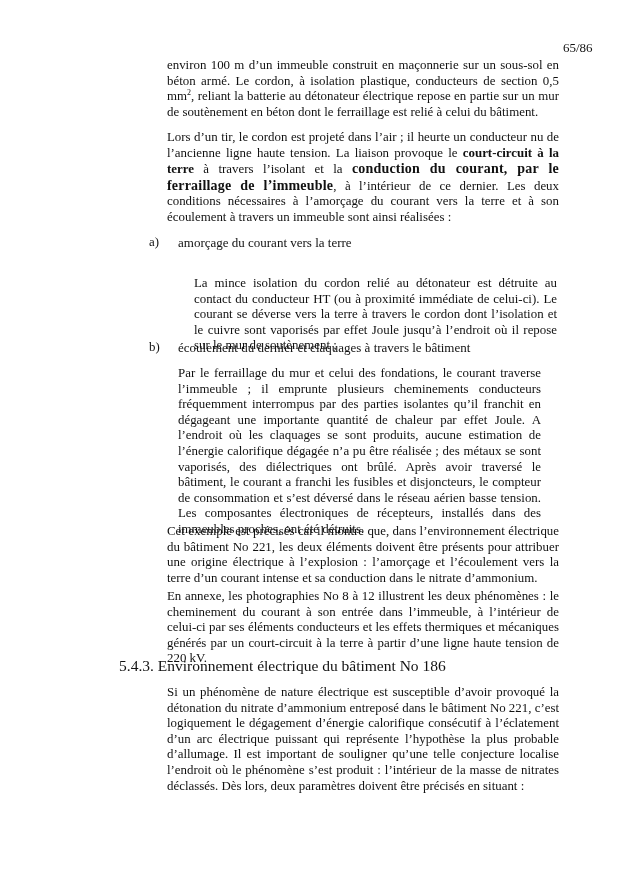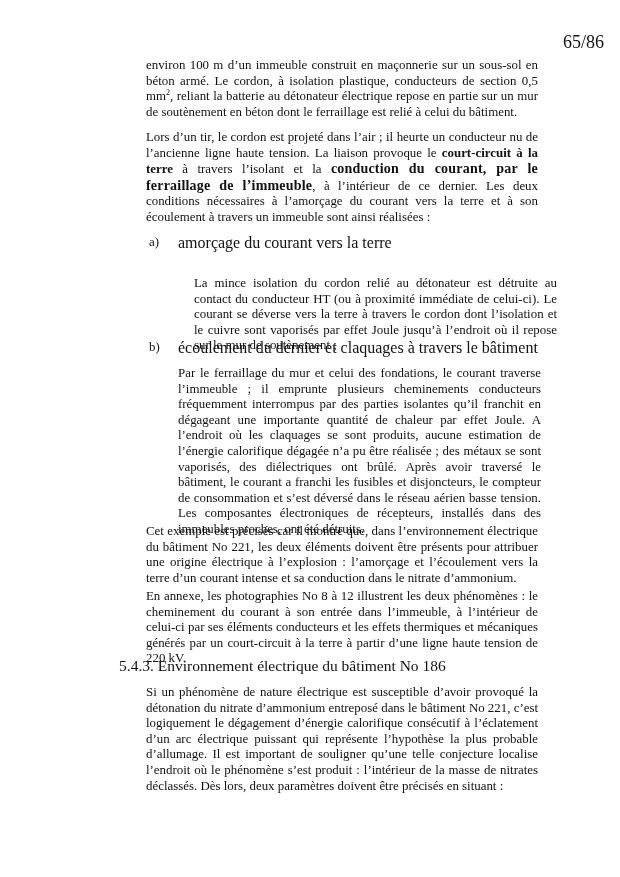--- a/index.html
+++ b/index.html
@@ -1,22 +1,22 @@
 <!DOCTYPE html>
 <html><head>
 <meta charset="utf-8">
 <style>
   html, body { margin: 0; padding: 0; background: #ffffff; }
   body { width: 620px; height: 877px; position: relative; overflow: hidden;
          font-family: "Liberation Serif", "DejaVu Serif", serif; color: #111; }
-  .page-num { position: absolute; top: 32px; left: 563px; font-size: 18px; }
-  .block { position: absolute; left: 146px; width: 392px; font-size: 12.9px; line-height: 15.6px; text-align: justify; }
+  .page-num { position: absolute; top: 40px; left: 563px; font-size: 13px; }
+  .block { position: absolute; left: 167px; width: 392px; font-size: 12.9px; line-height: 15.6px; text-align: justify; }
   .block p { margin: 0; }
   .list-label { position: absolute; left: 149px; font-size: 12.9px; line-height: 15.6px; }
-  .list-title { position: absolute; left: 178px; font-size: 16px; line-height: 15.6px; }
+  .list-title { position: absolute; left: 178px; font-size: 13px; line-height: 15.6px; }
   .list-body { position: absolute; left: 178px; width: 363px; font-size: 12.9px; line-height: 15.6px; text-align: justify; }
   .heading { position: absolute; left: 119px; top: 657px; font-size: 15.5px; }
   b { font-weight: bold; }
   sup { font-size: 8px; line-height: 0; }
 </style>
 </head>
 <body>
 
 <div class="page-num">65/86</div>
 

